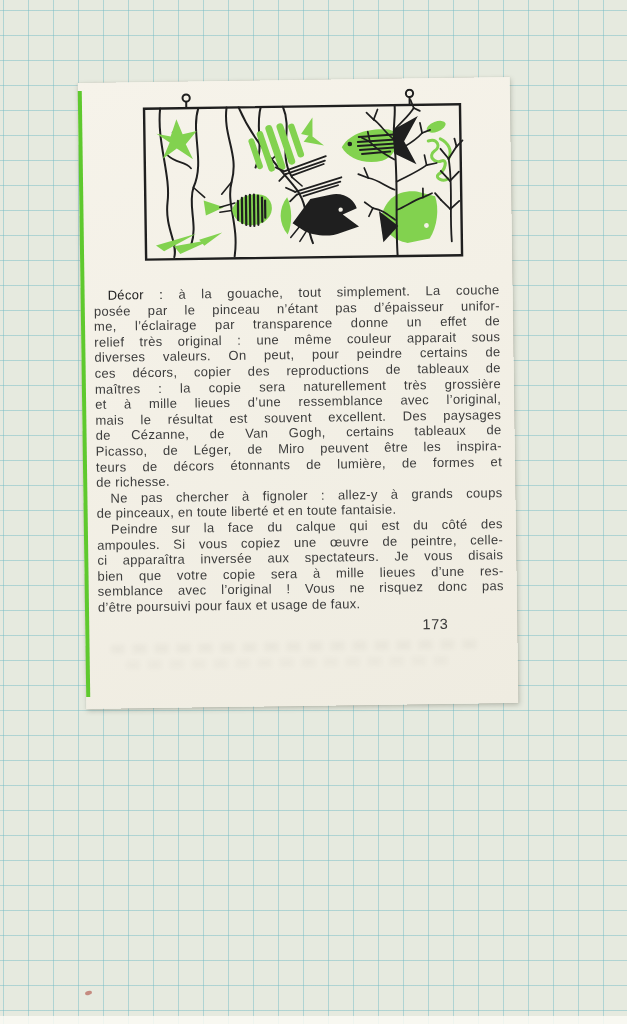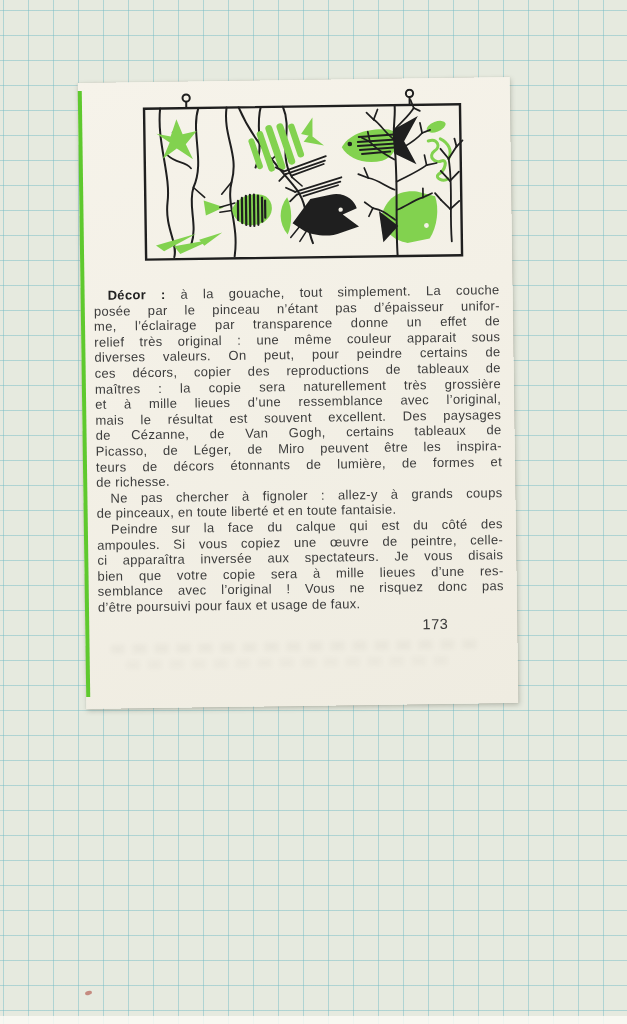--- a/index.html
+++ b/index.html
@@ -44,21 +44,21 @@
   .illustration svg{width:100%;height:100%;display:block;}
   .ink-line{stroke:var(--ink);fill:none;stroke-linecap:round;}
   .body-text{
     position:absolute;left:13px;top:205px;width:406px;
     font-size:13px;line-height:15.6px;color:var(--text);
     letter-spacing:.3px;
   }
   .line{text-align:justify;text-align-last:justify;white-space:normal;}
   .line.last{text-align-last:left;}
   .line.first{text-indent:14px;}
-  .line b{color:#222;font-weight:bold;}
+  .line b{color:#222;font-weight:normal;}
   .page-number{
     margin-top:7px;padding-right:56px;text-align:right;
     font-size:14.5px;color:#3a3a3a;letter-spacing:.5px;
   }
   .smudge{
     position:absolute;left:25px;width:370px;height:9px;
     background:repeating-linear-gradient(90deg,
       rgba(120,115,100,.5) 0 14px, transparent 14px 22px);
     opacity:.10;filter:blur(2px);border-radius:4px;
   }

